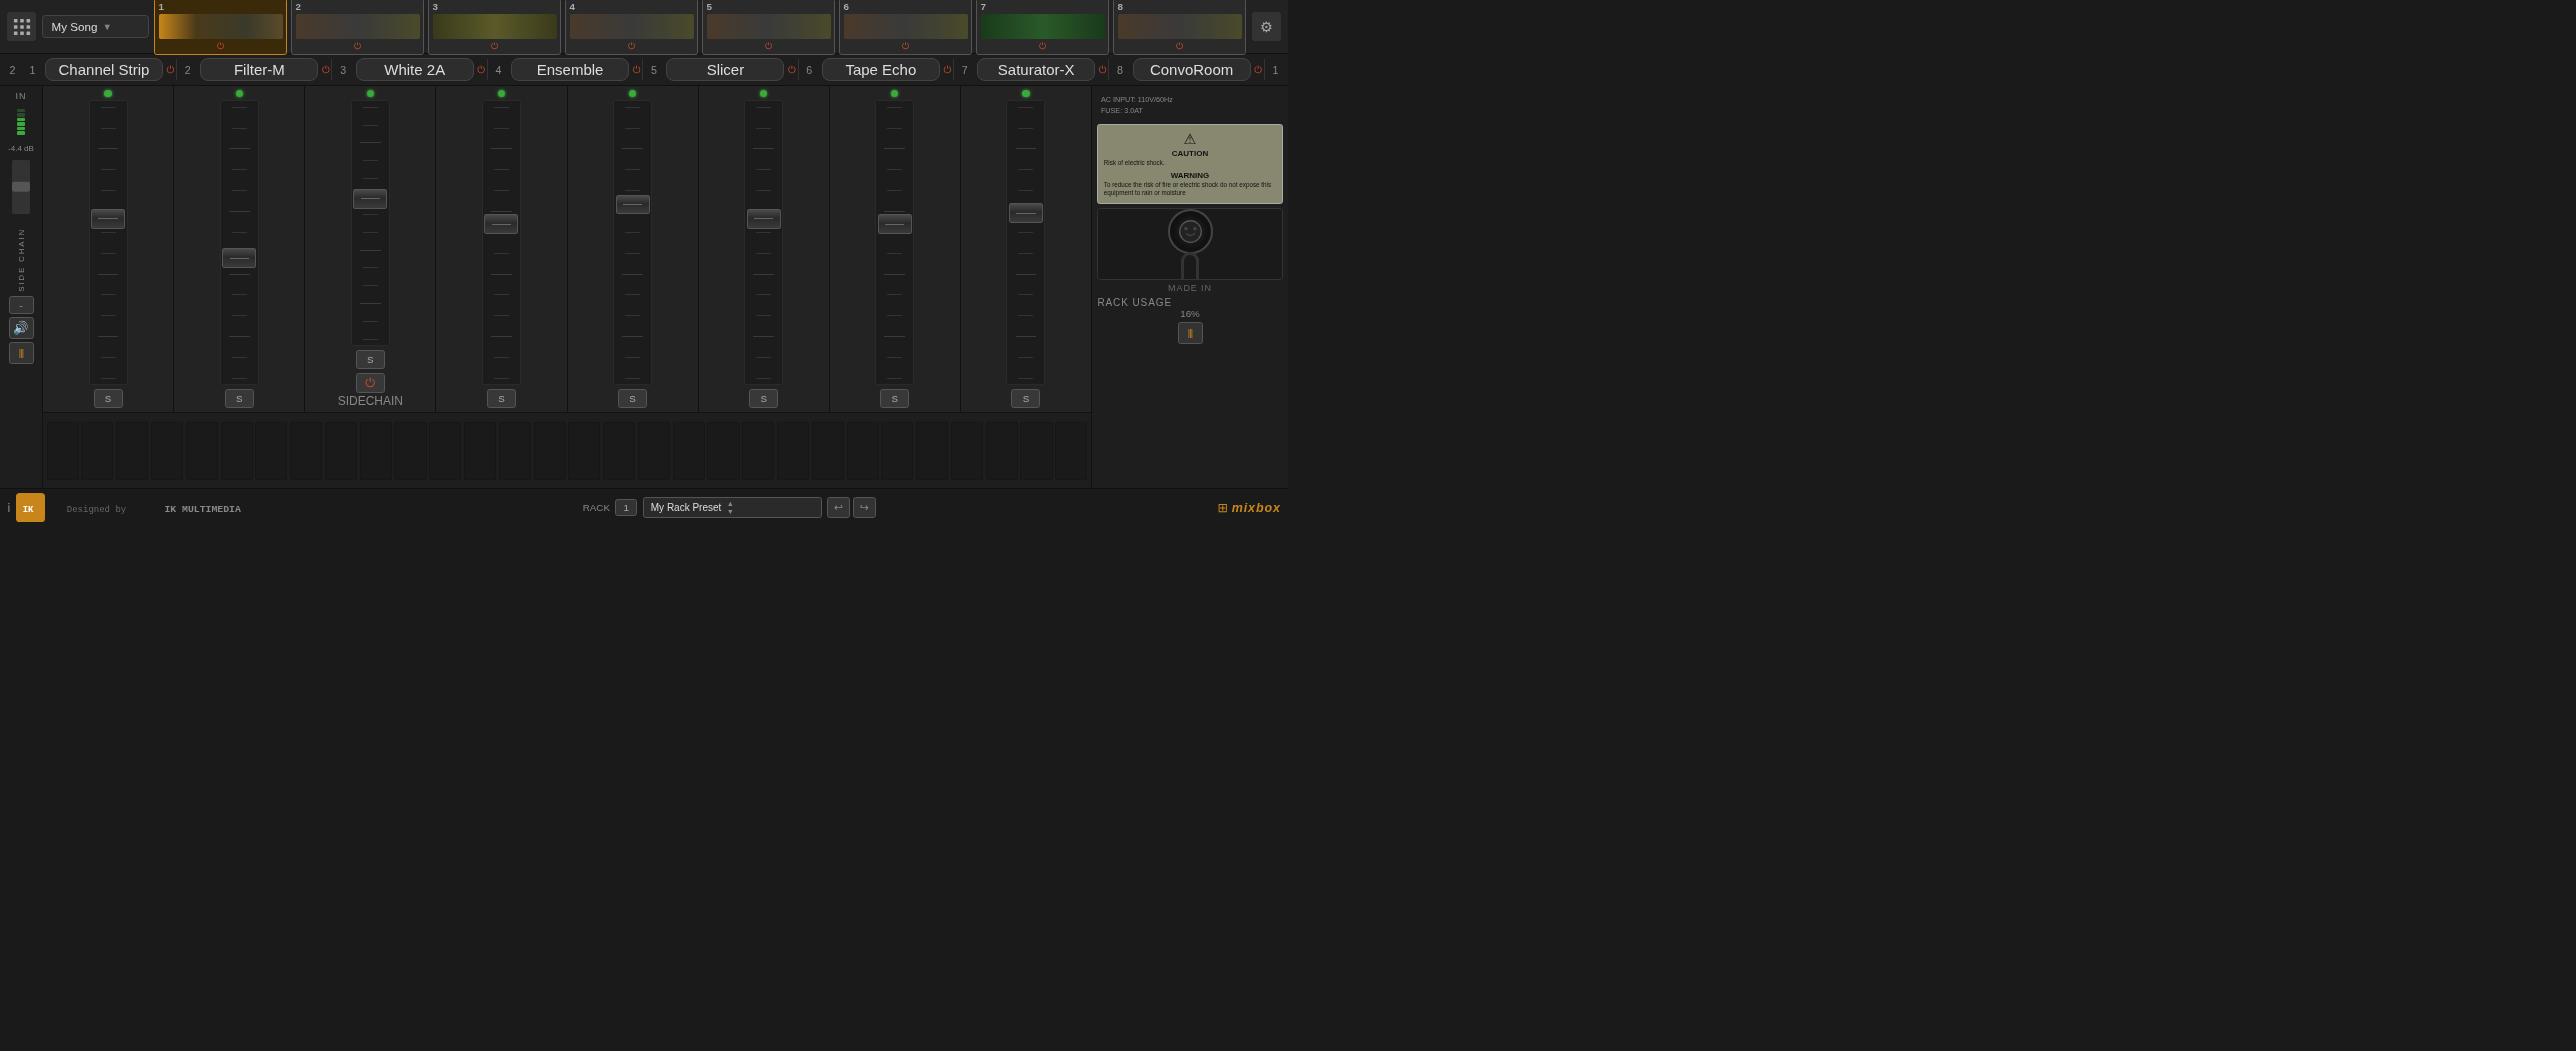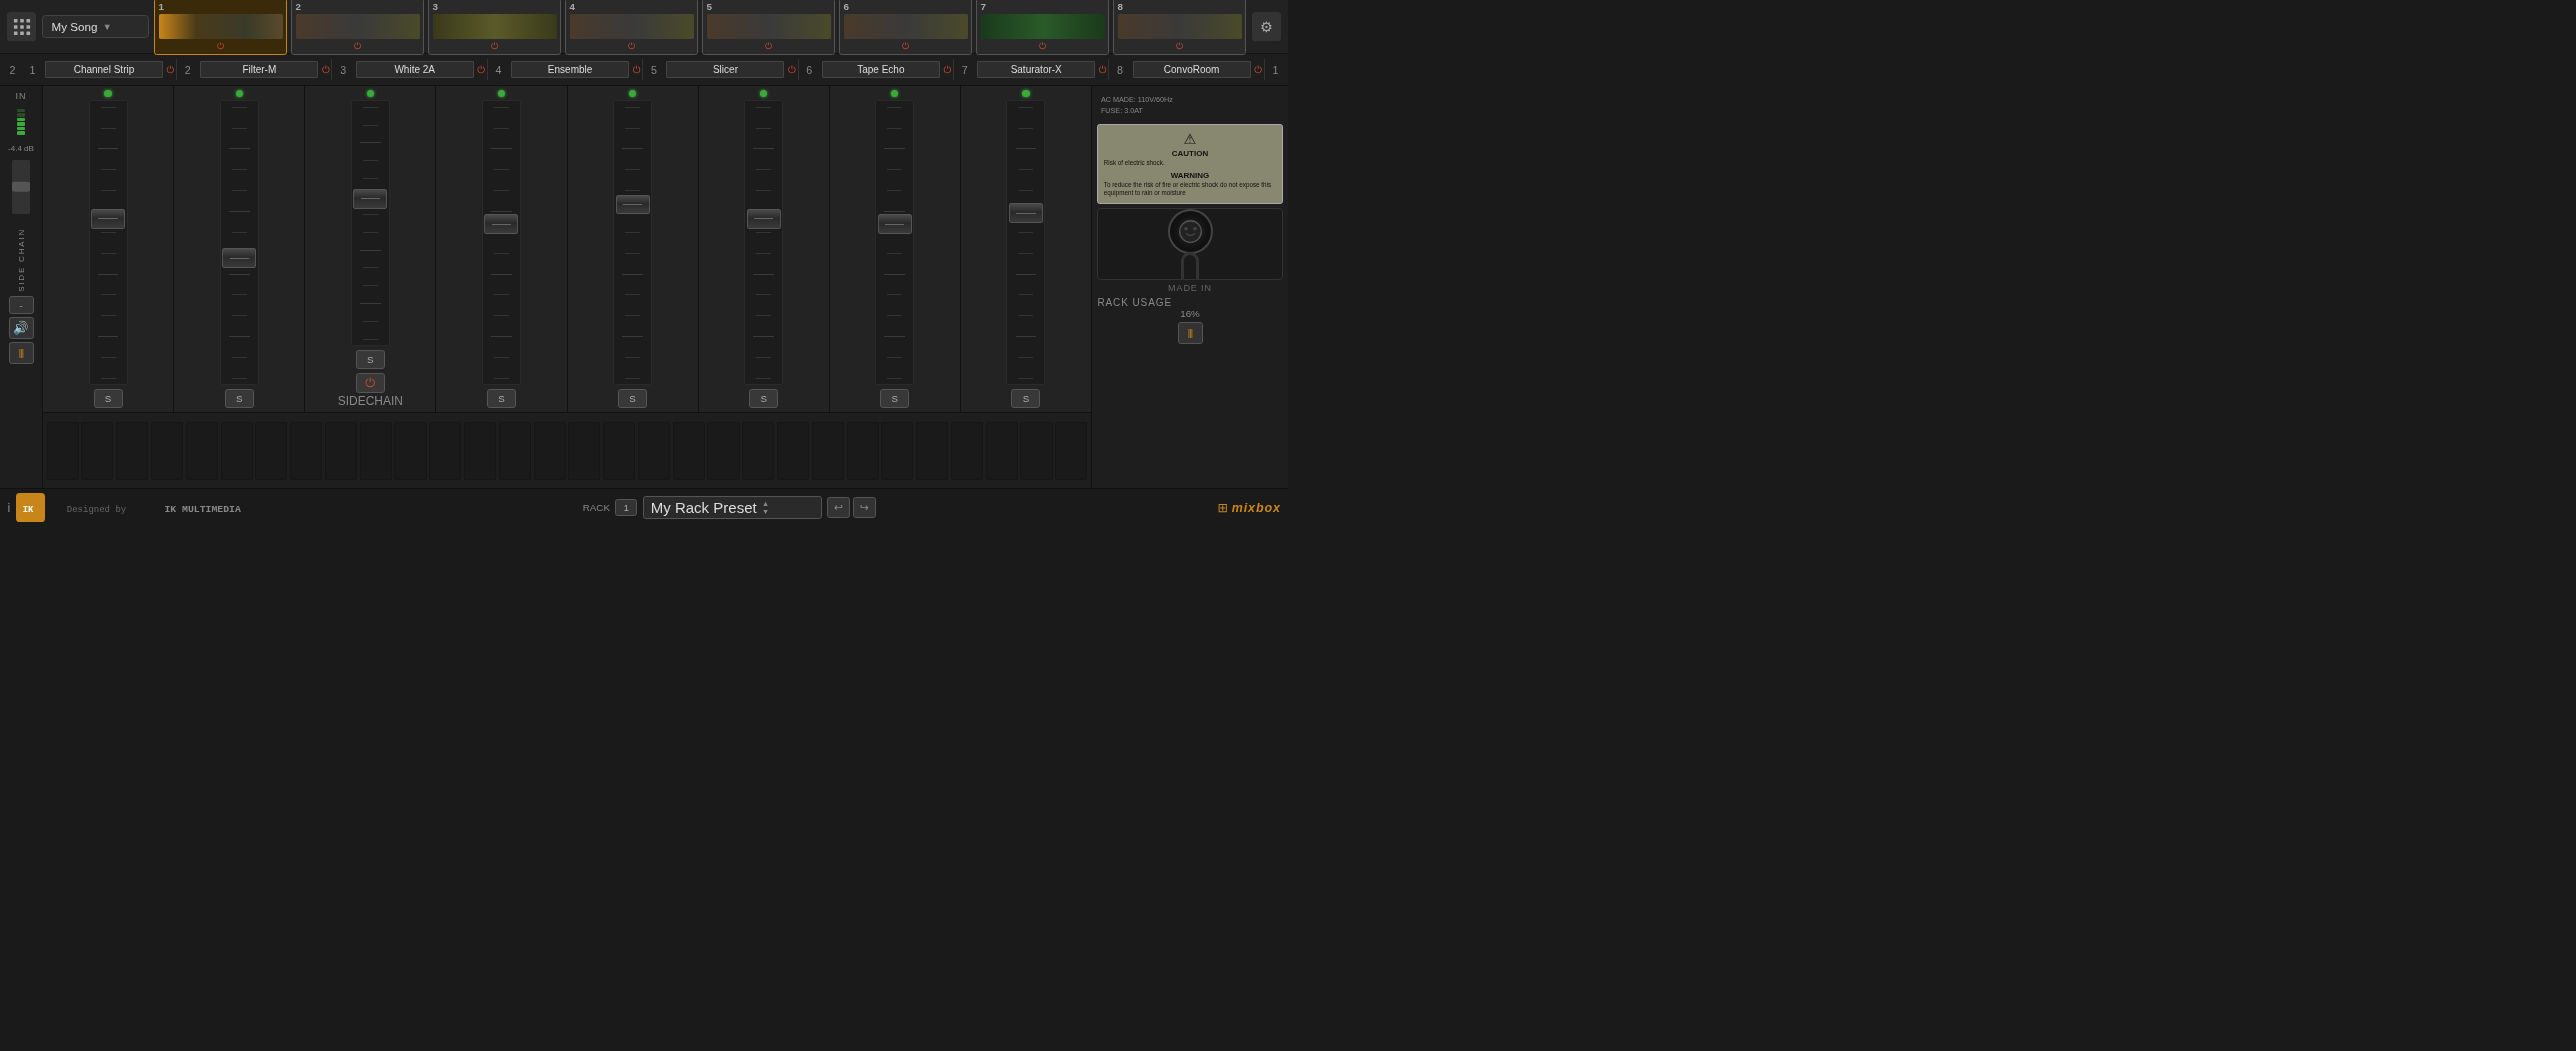--- a/index.html
+++ b/index.html
@@ -112,23 +112,23 @@
     .ch-slot {
       display: flex;
       align-items: center;
       gap: 3.6px;
       flex: 1;
       min-width: 0;
     }
     .ch-name {
       background: #2d2d2d;
       border: 0.9px solid #444;
-      border-radius: 1px;
+      border-radius: 8px;
       color: #ddd;
-      font-size: 10px;
+      font-size: 15px;
       padding: 1.8px 7.2px;
       flex: 1;
       text-align: center;
       white-space: nowrap;
       overflow: hidden;
       text-overflow: ellipsis;
     }
     .ch-power {
       color: #c84a2a;
       font-size: 9.8px;
@@ -380,21 +380,21 @@
       display: flex;
       align-items: center;
       background: #2a2a2a;
       border: 0.9px solid #555;
       border-radius: 2.7px;
       padding: 1.8px 7.2px;
       gap: 5.4px;
       min-width: 179px;
     }
     .preset-name-text {
-      font-size: 15px;
+      font-size: 10px;
       color: #ddd;
     }
     .preset-arrows {
       display: flex;
       flex-direction: column;
       gap: 0.9px;
     }
     .preset-arrow {
       font-size: 7.2px;
       color: #888;
@@ -949,21 +949,21 @@
         <div class="vent-bar"></div>
         <div class="vent-bar"></div>
         <div class="vent-bar"></div>
       </div>
     </div>
 
     <div class="right-far-panel">
       <div style="display:flex;flex-direction:column;gap:3.6px;flex:1;">
 
         <div style="padding:3.6px;">
-          <div class="ac-input-label">AC MADE: 110V/60Hz</div>
+          <div class="ac-input-label">AC INPUT: 110V/60Hz</div>
           <div class="ac-input-label">FUSE: 3.0AT</div>
         </div>
 
         <div class="caution-box">
           <span class="caution-icon">⚠</span>
           <div class="caution-title">CAUTION</div>
           <div style="font-size:6.3px;">Risk of electric shock.</div>
           <div class="warning-title">WARNING</div>
           <div style="font-size:6.3px;">To reduce the risk of fire or electric shock do not expose this equipment to rain or moisture</div>
         </div>

